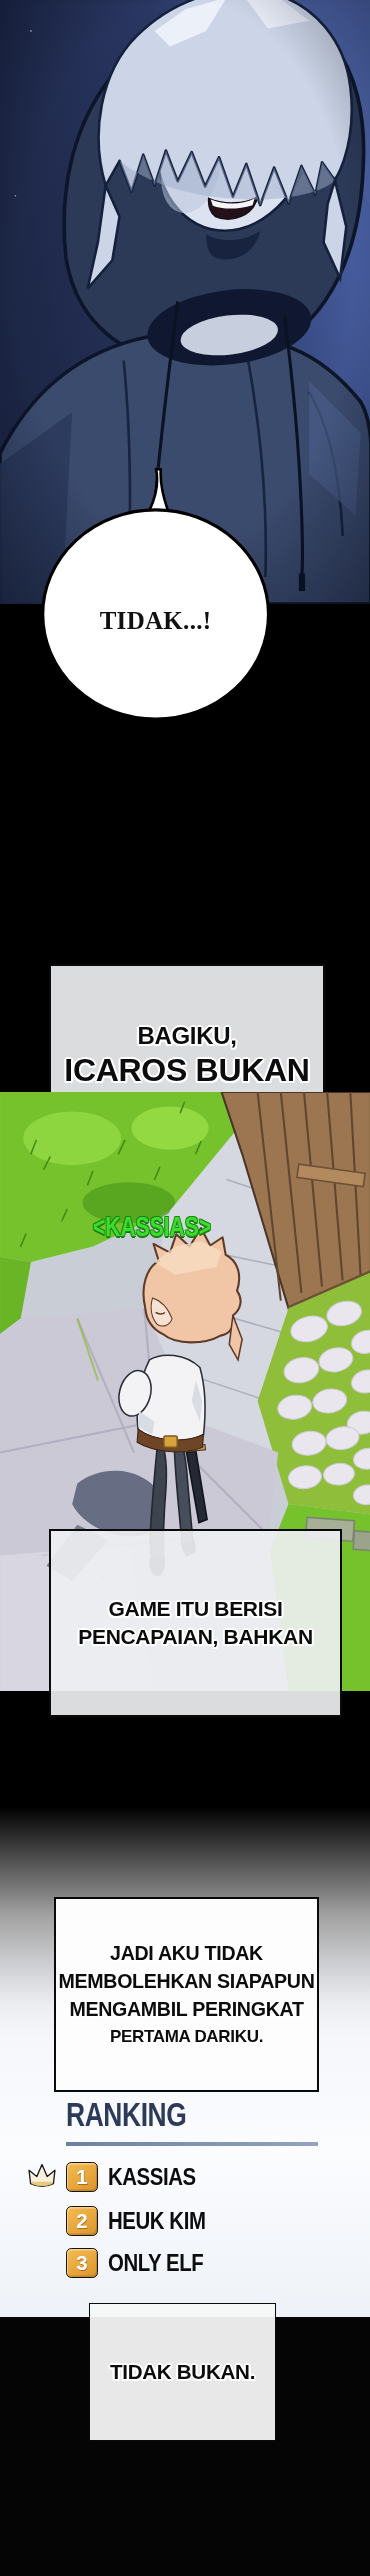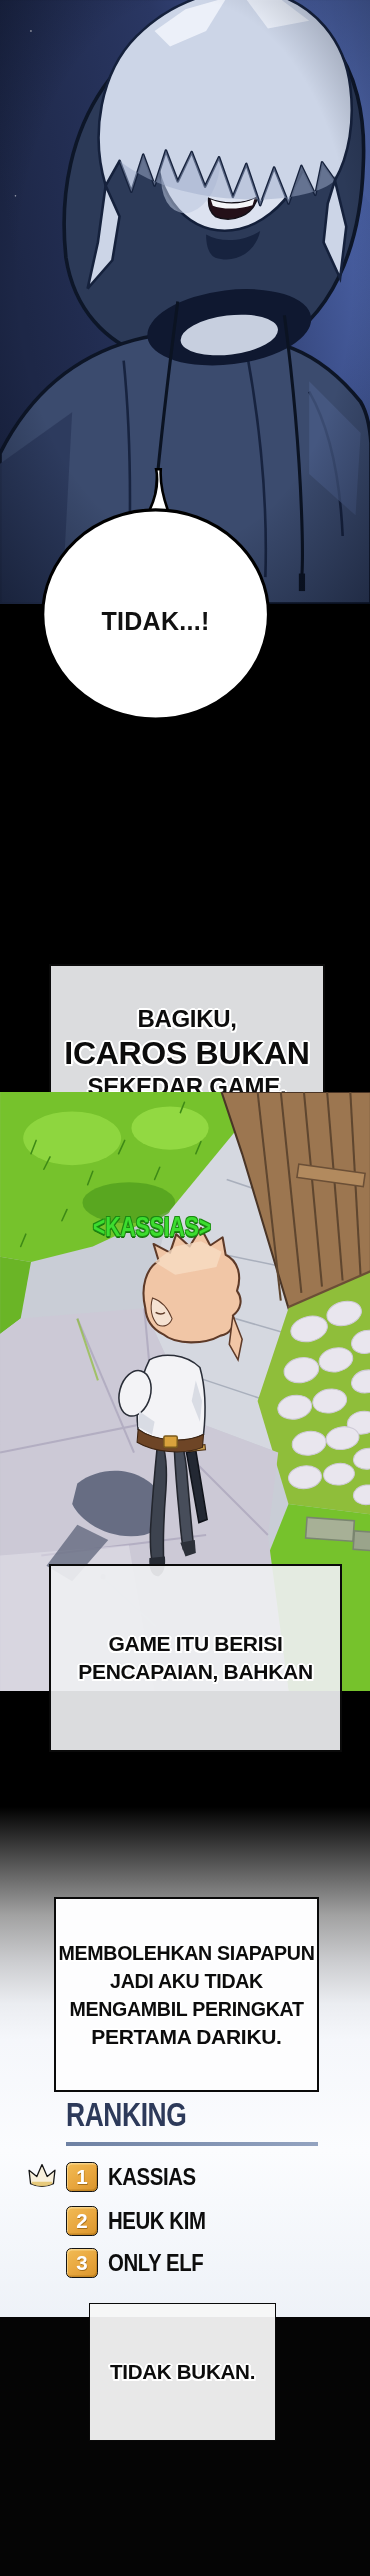--- a/index.html
+++ b/index.html
@@ -7,21 +7,21 @@
         font-family:"Liberation Sans","DejaVu Sans",sans-serif;margin:0 auto;}
   .abs{position:absolute;}
   
   .nbox{position:absolute;box-sizing:border-box;border:2.1px solid #0a0a0a;
         background:rgba(238,239,241,0.92);display:flex;flex-direction:column;
         justify-content:center;align-items:center;text-align:center;}
   .ntxt{font-weight:bold;color:#0c0c0c;letter-spacing:-0.3px;white-space:nowrap;}
   .outl{text-shadow:-1.5px -1.5px 0 #fff,1.5px -1.5px 0 #fff,-1.5px 1.5px 0 #fff,1.5px 1.5px 0 #fff,
         -2.1px 0 0 #fff,2.1px 0 0 #fff,0 -2.1px 0 #fff,0 2.1px 0 #fff;}
   .btxt{position:absolute;text-align:center;font-weight:bold;color:#111;
-        letter-spacing:0.3px;white-space:nowrap;}
+        letter-spacing:0.3px;white-space:nowrap;font-family:Liberation Serif, serif;}
   
   #zone-fade{position:absolute;left:0;width:371px;top:1781px;height:259px;
     background:linear-gradient(to bottom,#000 0%,#000 10%,#4e4e4e 30%,#a2a2a2 52%,
                #cccdd0 70%,#ebedf1 86%,#f5f7fb 100%);}
   #zone-light{position:absolute;left:0;width:371px;top:2040px;height:277px;
     background:linear-gradient(to bottom,#f5f7fb 0%,#fbfcfe 40%,#eef2f8 100%);}
   #zone-black2{position:absolute;left:0;width:371px;top:2317px;height:368px;background:#050505;}
   
   #nametag{position:absolute;top:1212px;left:72px;width:160px;text-align:center;
     font-size:27px;font-weight:bold;color:#3CDD2F;letter-spacing:0px;
@@ -130,21 +130,20 @@
 
   <svg class="abs" style="top:464px;left:0" width="371" height="268" viewBox="0 0 720 520">
     <path d="M303,10 C309,40 301,70 285,100 L332,106 C318,72 310,42 312,10 Z" fill="#fff" stroke="#000" stroke-width="5"></path>
     <ellipse cx="302" cy="292" rx="219" ry="203" fill="#fff" stroke="#000" stroke-width="6"></ellipse>
   </svg>
   <div class="btxt" style="top:603px;left:42px;width:227px;line-height:36px;font-size:25px">TIDAK...!</div>
 
   <div class="nbox" style="top:964px;left:49px;width:276px;height:177px;">
     <div class="ntxt outl" style="font-size:24px;line-height:34px">BAGIKU,</div>
     <div class="ntxt outl" style="font-size:32px;line-height:34px">ICAROS BUKAN</div>
-    <div class="ntxt outl" style="font-size:24px;line-height:34px">SEKEDAR GAME.</div>
   </div>
 
   <svg class="abs" style="top:1092px;left:0" width="371" height="599" viewBox="0 0 720 1163">
     <rect width="720" height="1163" fill="#c9cdd6"></rect>
 
     <path d="M0,0 L440,0 L470,60 L440,170 L330,230 L180,300 L60,330 L0,320 Z" fill="#76c22c"></path>
     <path d="M0,320 L60,330 L40,440 L0,470 Z" fill="#6ab526"></path>
     <ellipse cx="140" cy="90" rx="95" ry="52" fill="#93d943" opacity="0.85"></ellipse>
     <ellipse cx="330" cy="70" rx="75" ry="42" fill="#9ade49" opacity="0.8"></ellipse>
     <ellipse cx="250" cy="215" rx="90" ry="40" fill="#52a01e" opacity="0.8"></ellipse>
@@ -239,30 +238,30 @@
       <path d="M282,420 C272,378 284,342 308,328 L298,295 L330,312 L342,276 L368,300 L390,264 L408,298 L432,282 L438,316 C462,328 470,356 460,386 C472,402 468,422 452,434 C458,454 446,470 428,473 C398,490 342,492 316,470 C296,460 284,444 282,420 Z" fill="#f1c6a6" stroke="#5e3a28" stroke-width="4" stroke-linejoin="round"></path>
       <path d="M300,330 L340,300 L390,290 L430,310 L420,340 L340,355 Z" fill="#f7dcc3" opacity="0.8"></path>
       <path d="M296,400 C290,420 294,440 306,452 C318,458 330,452 334,440 C326,420 312,405 296,400 Z" fill="#f5e2d2" stroke="#5e3a28" stroke-width="2"></path>
       <path d="M302,428 C308,432 316,432 320,428" stroke="#5e3a28" stroke-width="3" fill="none"></path>
       <path d="M452,434 L470,480 L462,520 L445,490 Z" fill="#f1c6a6" stroke="#5e3a28" stroke-width="3"></path>
     </g>
   </svg>
 
   <div id="nametag">&lt;KASSIAS&gt;</div>
 
-  <div class="nbox" style="top:1564px;left:49px;width:293px;height:188px;">
+  <div class="nbox" style="top:1529px;left:49px;width:293px;height:188px;">
     <div class="ntxt outl" style="font-size:21px;line-height:28px">GAME ITU BERISI</div>
     <div class="ntxt outl" style="font-size:21px;line-height:28px">PENCAPAIAN, BAHKAN</div>
   </div>
 
   <div class="nbox" style="top:1897px;left:54px;width:265px;height:195px;border-width:2.6px;background:#fdfdfe;">
+    <div class="ntxt outl" style="font-size:19.6px;line-height:28px">JADI AKU TIDAK</div>
     <div class="ntxt outl" style="font-size:19.6px;line-height:28px">MEMBOLEHKAN SIAPAPUN</div>
-    <div class="ntxt outl" style="font-size:19.6px;line-height:28px">JADI AKU TIDAK</div>
     <div class="ntxt outl" style="font-size:19.6px;line-height:28px">MENGAMBIL PERINGKAT</div>
-    <div class="ntxt outl" style="font-size:21px;line-height:28px">PERTAMA DARIKU.</div>
+    <div class="ntxt outl" style="font-size:17px;line-height:28px">PERTAMA DARIKU.</div>
   </div>
 
   <div id="rk-title">RANKING</div>
   <div id="rk-line"></div>
   <svg class="abs" style="top:2163px;left:28px" width="28" height="27" viewBox="0 0 54 52">
     <path d="M5,40 L2,14 L17,26 L27,3 L37,26 L52,14 L49,40 C34,47 20,47 5,40 Z" fill="#f8f0dc" stroke="#151515" stroke-width="2.5" stroke-linejoin="round"></path>
     <path d="M7,36 L47,36 L46,41 C33,46 21,46 8,41 Z" fill="#e4c36b" opacity="0.85"></path>
   </svg>
   <div class="rkrow" style="top:2162px">
     <div class="badge">1</div>

